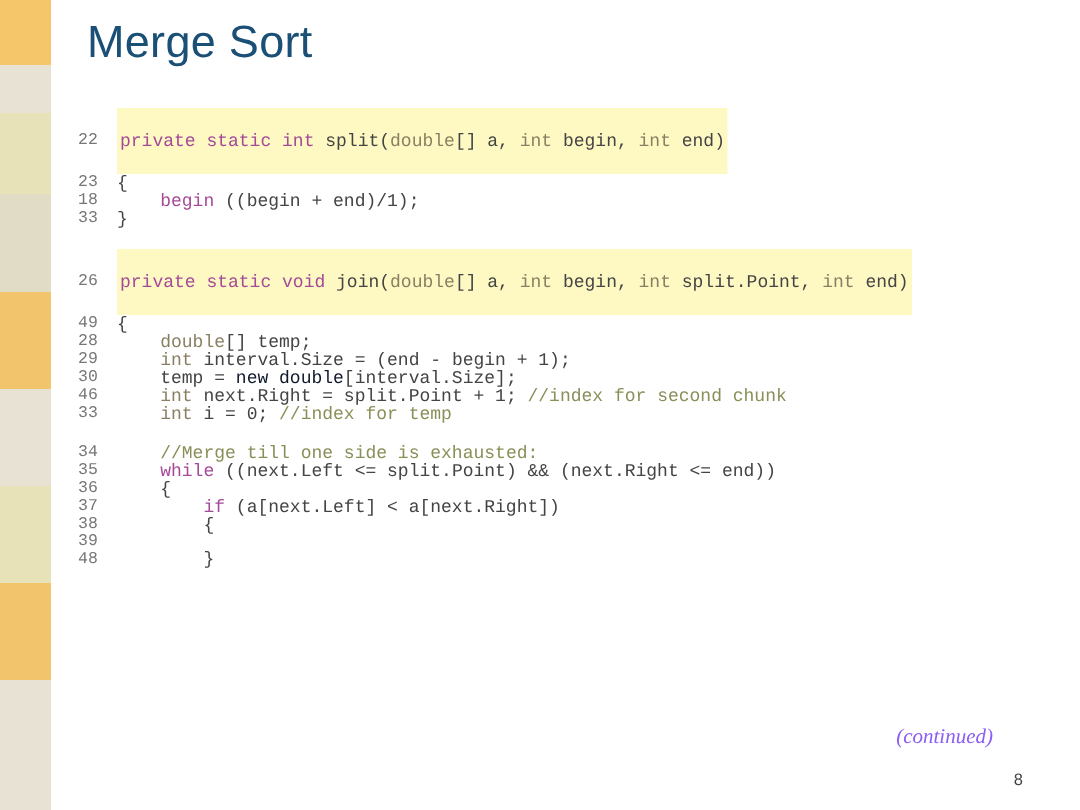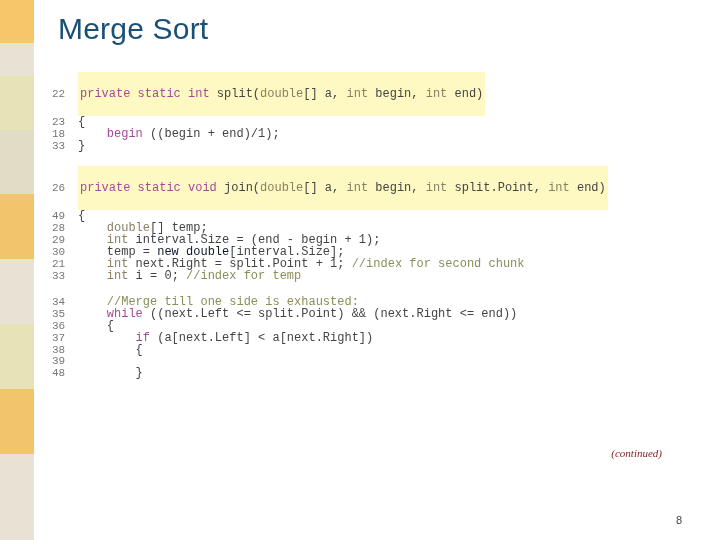--- a/index.html
+++ b/index.html
@@ -21,21 +21,21 @@
   .code-area { position: absolute; left: 52px; top: 72px; width: 630px; font-family: "Courier New", monospace; font-size: 12px; line-height: 1.0; color: #444; }
   .block { margin-bottom: 14px; }
   .row { display: flex; align-items: center; }
   .ln { width: 26px; text-align: right; color: #777; font-size: 11px; padding-right: 14px; white-space: pre; }
   .code { white-space: pre; }
   .hl0 { background: #fef9c3; display: inline-block; padding: 16px 2px; }
   .kw { color: #a54a98; }   
   .ty { color: #8a7f63; }
   .nw { color: #0f172a; }
   .cm { color: #8a8f58; }   
-  .continued { position: absolute; right: 58px; top: 447px; font-style: italic; font-family: Georgia, serif; font-size: 11px; color: #7f1d1d; }
+  .continued { position: absolute; right: 58px; top: 484px; font-style: italic; font-family: Georgia, serif; font-size: 14px; color: #8b5cf6; }
   .pagenum { position: absolute; right: 38px; bottom: 14px; font-size: 11px; color: #444; }
 </style>
 </head>
 <body>
 
 <div class="slide">
   <div class="accent-bar"></div>
   <div class="title">Merge Sort</div>
 
   <div class="code-area">
@@ -74,21 +74,21 @@
       </div>
       <div class="row">
         <span class="ln">29</span>
         <span class="code"><span>    </span><span class="ty">int</span><span> interval.Size = (end - begin + 1);</span></span>
       </div>
       <div class="row">
         <span class="ln">30</span>
         <span class="code"><span>    temp = </span><span class="nw">new double</span><span>[interval.Size];</span></span>
       </div>
       <div class="row">
-        <span class="ln">21</span>
+        <span class="ln">46</span>
         <span class="code"><span>    </span><span class="ty">int</span><span> next.Right = split.Point + 1; </span><span class="cm">//index for second chunk</span></span>
       </div>
       <div class="row">
         <span class="ln">33</span>
         <span class="code"><span>    </span><span class="ty">int</span><span> i = 0; </span><span class="cm">//index for temp</span></span>
       </div>
     </div>
 
     <div class="block">
       <div class="row">

